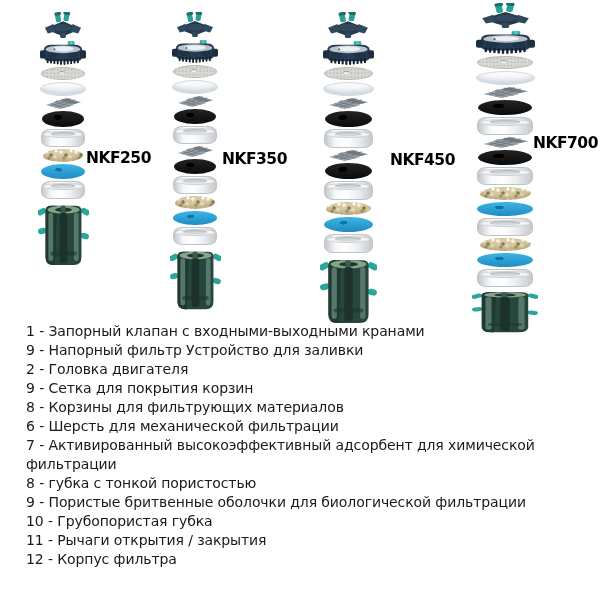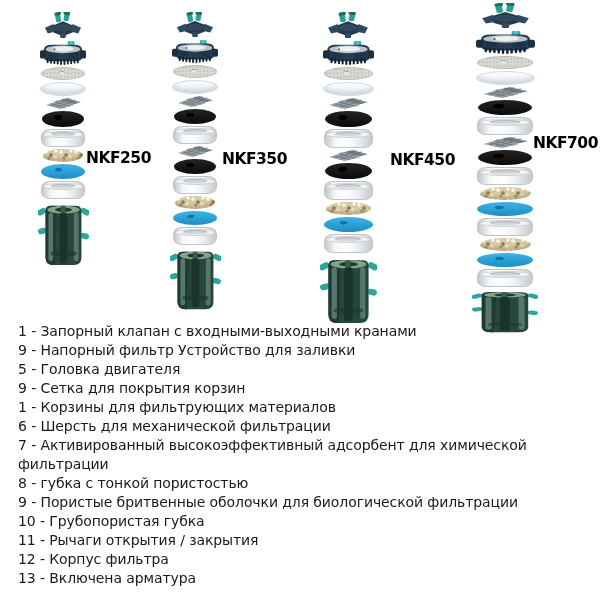--- a/index.html
+++ b/index.html
@@ -58,20 +58,21 @@
   .p-basket::before{content:"";position:absolute;left:3%;right:3%;top:1px;height:42%;
     border-radius:50%;background:linear-gradient(#ffffff,#e4e7ea);border:1px solid #cdd1d4;box-sizing:border-box;}
   .p-basket::after{content:"";position:absolute;left:22%;right:22%;top:12%;height:24%;
     border-radius:50%;background:#d7dbde;box-shadow:inset 0 1px 2px #a9afb4;}
 
   
   .parts-list{position:absolute;left:18px;top:322px;width:575px;z-index:2;}
   .parts-list .item{
     font-size:14px;line-height:19px;color:#1a1a1a;white-space:pre-line;
     letter-spacing:-0.1px;
+    margin-left:8px;
   }
 
   
   .model-label{
     position:absolute;z-index:2;font-weight:700;font-size:15.5px;letter-spacing:-0.5px;
     color:#000000;font-family:"DejaVu Sans","Liberation Sans",sans-serif;
   }
 </style>
 </head>
 <body>
@@ -356,30 +357,29 @@
     <rect x="38" y="12" width="5" height="50" rx="2.5" fill="#567769"></rect>
     <rect x="23" y="12" width="8" height="52" rx="3" fill="#1c332c"></rect>
     <rect x="13" y="52" width="28" height="4" rx="2" fill="#1c332c" opacity="0.6"></rect>
   </svg>
         </div>
       </div>
     </div>
   <div class="parts-list" id="parts-list">
       <div class="item">1 - Запорный клапан с входными-выходными кранами</div>
       <div class="item">9 - Напорный фильтр Устройство для заливки</div>
-      <div class="item">5 - Головка двигателя</div>
+      <div class="item">2 - Головка двигателя</div>
       <div class="item">9 - Сетка для покрытия корзин</div>
-      <div class="item">1 - Корзины для фильтрующих материалов</div>
+      <div class="item">8 - Корзины для фильтрующих материалов</div>
       <div class="item">6 - Шерсть для механической фильтрации</div>
       <div class="item">7 - Активированный высокоэффективный адсорбент для химической
 фильтрации</div>
       <div class="item">8 - губка с тонкой пористостью</div>
       <div class="item">9 - Пористые бритвенные оболочки для биологической фильтрации</div>
       <div class="item">10 - Грубопористая губка</div>
       <div class="item">11 - Рычаги открытия / закрытия</div>
       <div class="item">12 - Корпус фильтра</div>
-      <div class="item">13 - Включена арматура</div>
     </div>
 <div class="model-label" style="left: 86px; top: 149px;">NKF250</div>
     <div class="model-label" style="left: 222px; top: 150px;">NKF350</div>
     <div class="model-label" style="left: 390px; top: 151px;">NKF450</div>
     <div class="model-label" style="left: 533px; top: 134px;">NKF700</div>
   </div>
 
 </body></html>

